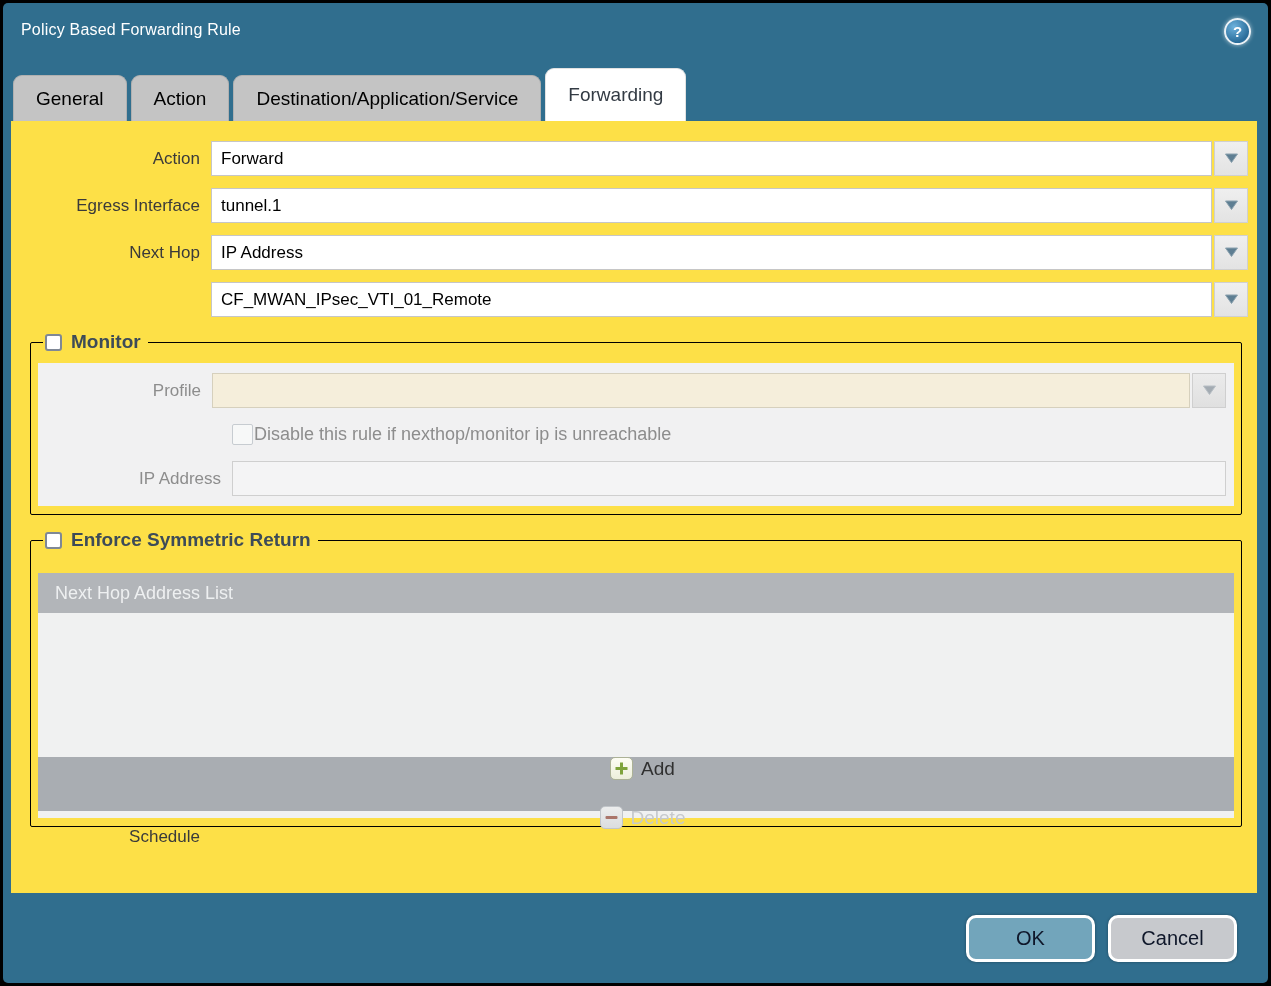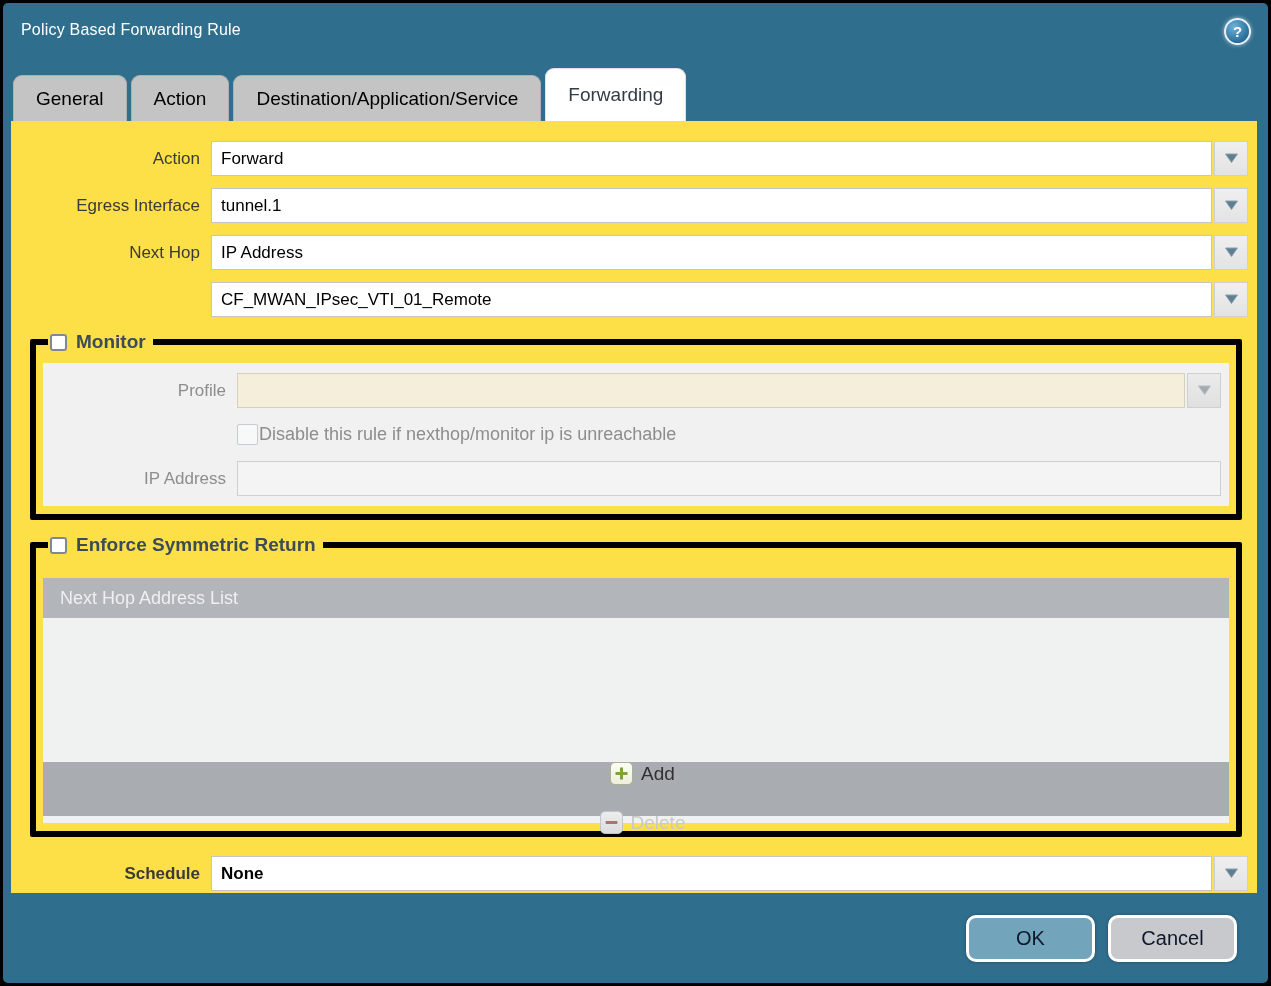--- a/index.html
+++ b/index.html
@@ -77,21 +77,21 @@
   }
   .dd-btn {
     width: 34px; height: 35px; margin-left: 2px; flex: none;
     background: linear-gradient(#efefef,#e3e3e3);
     border: 1px solid #d0d0d0;
     display: flex; align-items: center; justify-content: center;
     cursor: pointer;
   }
   
   fieldset {
-    border: 6px solid #000000; border-radius: 2px;
+    border: 1px solid #000000; border-radius: 2px;
     margin: 14px 6px 0 19px;
     padding: 10px 7px 8px 7px;
   }
   legend {
     display: flex; align-items: center; gap: 9px;
     margin-left: 5px; padding: 0 7px 0 2px;
     font-size: 19px; font-weight: bold; color: #3d4b58;
   }
   .cb {
     width: 17px; height: 17px;
@@ -232,21 +232,21 @@
       </div>
     </div>
 
     <fieldset>
       <legend>
         <span class="cb"></span>
         <span>Monitor</span>
       </legend>
       <div class="panel">
         <div class="row">
-          <span class="lbl" style="width:194px;">Profile</span>
+          <span class="lbl" style="width:174px;">Profile</span>
           <div class="combo">
             <div class="field cream"></div>
             <div class="dd-btn disabled">
               <span><svg width="15" height="12" viewBox="0 0 15 12">
                     <path d="M1.5 2 L13.5 2 L7.5 10.5 Z" fill="#a3abb2" stroke="#b7bec4" stroke-width="1"></path>
                   </svg></span>
             </div>
           </div>
         </div>
         <div class="cb-row">
@@ -287,30 +287,22 @@
                   <rect x="1.5" y="6" width="12" height="3" rx="1" fill="#aa756a"></rect>
                 </svg>
             </span>
             <span class="txt">Delete</span>
           </div>
         </div>
         <div class="tbl-strip"></div>
       </div>
     </fieldset>
 
-    <div class="row" style="margin-top:19px;font-weight:bold;">
+    <div class="row" style="">
       <span class="lbl">Schedule</span>
-      <div class="combo">
-        <div class="field">None</div>
-        <div class="dd-btn">
-          <span><svg width="15" height="12" viewBox="0 0 15 12">
-                <path d="M1.5 2 L13.5 2 L7.5 10.5 Z" fill="#5e7e92" stroke="#8ba1ae" stroke-width="1"></path>
-              </svg></span>
-        </div>
-      </div>
     </div>
 
   </div>
 
   <div class="footer">
     <div class="btns">
       <div class="btn btn-ok">OK</div>
       <div class="btn btn-cancel">Cancel</div>
     </div>
   </div>

